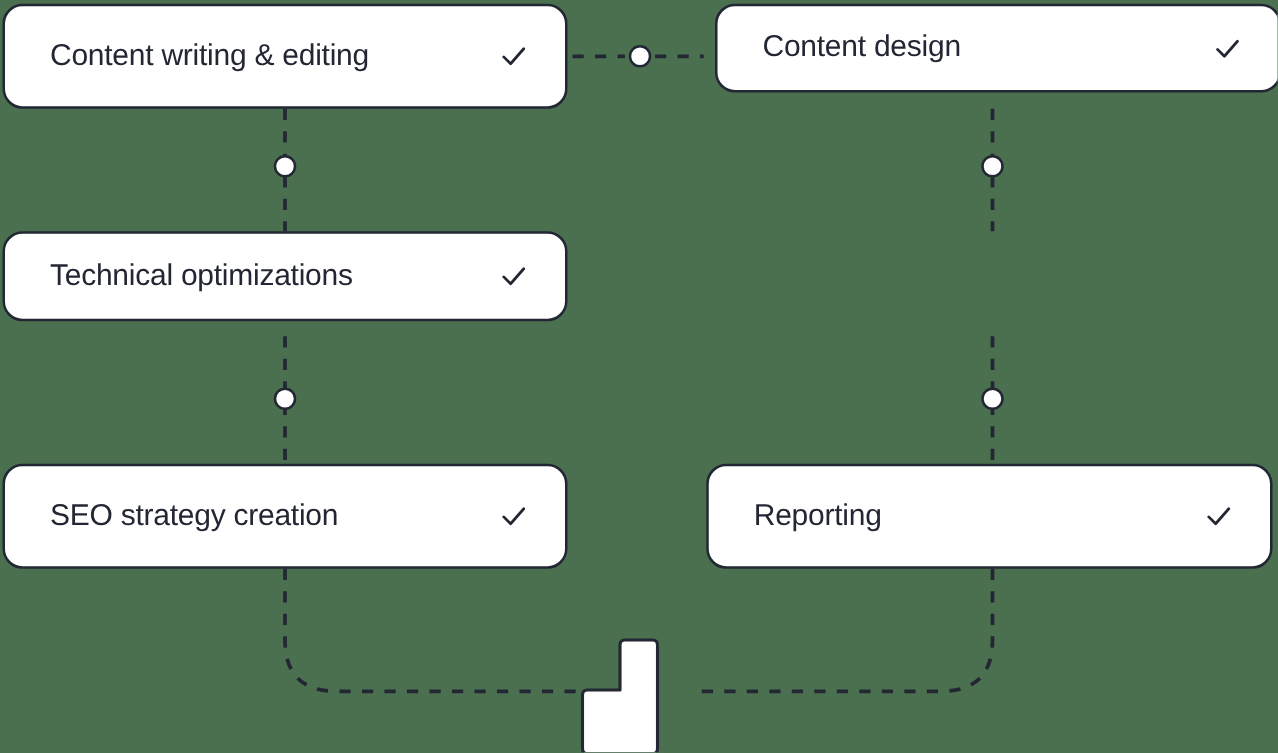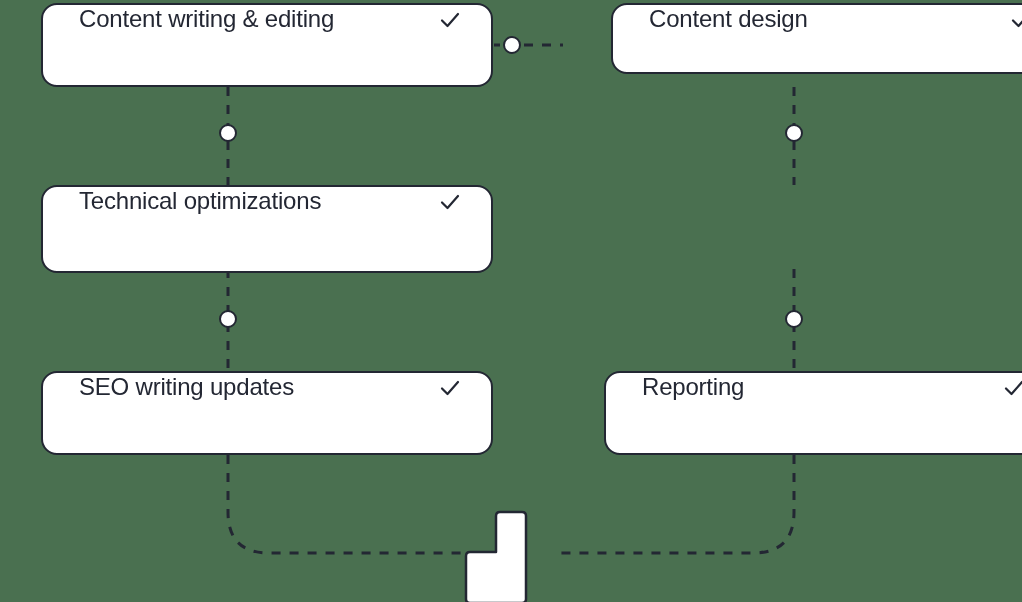--- a/index.html
+++ b/index.html
@@ -26,24 +26,23 @@
     height: 602px;
     pointer-events: none;
   }
   .card {
     position: absolute;
     box-sizing: border-box;
     background: #ffffff;
     border: 2.5px solid #232733;
     border-radius: 16px;
     display: flex;
-    align-items: flex-start;
+    align-items: center;
     justify-content: space-between;
     padding: 0 26px 0 36px;
-    margin-left: 39px;
   }
   .card-label {
     font-size: 24px;
     line-height: 1.2;
     color: #232733;
     letter-spacing: -0.2px;
     white-space: nowrap;
   }
   .check-icon {
     display: flex;
@@ -64,21 +63,21 @@
     background: #ffffff;
     border: 2.5px solid #232733;
     border-radius: 50%;
   }
   .stair-shape {
     position: absolute;
   }
   
   #card-content-writing { left: 2px;   top: 3px;   width: 452px; height: 84px; }
   #card-content-design  { left: 572px; top: 3px;   width: 453px; height: 71px; gap: 44px; }
-  #card-technical-opt   { left: 2px;   top: 185px; width: 452px; height: 88px; }
+  #card-technical-opt   { left: 2px;   top: 185px; width: 452px; height: 72px; }
   #card-website-pages   { left: 565px; top: 185px; width: 453px; height: 84px; }
   #card-seo-strategy    { left: 2px;   top: 371px; width: 452px; height: 84px; }
   #card-reporting       { left: 565px; top: 371px; width: 453px; height: 84px; gap: 22px; }
 
   #dot-top-horizontal   { left: 503px; top: 36px;  }
   #dot-left-upper       { left: 219px; top: 124px; }
   #dot-left-lower       { left: 219px; top: 310px; }
   #dot-right-upper      { left: 785px; top: 124px; }
   #dot-right-lower      { left: 785px; top: 310px; }
 </style>
@@ -116,21 +115,21 @@
   <div class="card" id="card-technical-opt">
     <span class="card-label">Technical optimizations</span>
     <span class="check-icon">
       <svg width="26" height="26" viewBox="0 0 26 26" xmlns="http://www.w3.org/2000/svg">
         <path d="M5 13.5 L10.5 19 L21 7" fill="none" stroke="#232733" stroke-width="2.2" stroke-linecap="round" stroke-linejoin="round"></path>
       </svg>
     </span>
   </div>
 
   <div class="card" id="card-seo-strategy">
-    <span class="card-label">SEO writing updates</span>
+    <span class="card-label">SEO strategy creation</span>
     <span class="check-icon">
       <svg width="26" height="26" viewBox="0 0 26 26" xmlns="http://www.w3.org/2000/svg">
         <path d="M5 13.5 L10.5 19 L21 7" fill="none" stroke="#232733" stroke-width="2.2" stroke-linecap="round" stroke-linejoin="round"></path>
       </svg>
     </span>
   </div>
 
   <div class="card" id="card-content-design">
     <span class="card-label">Content design</span>
     <span class="check-icon">

